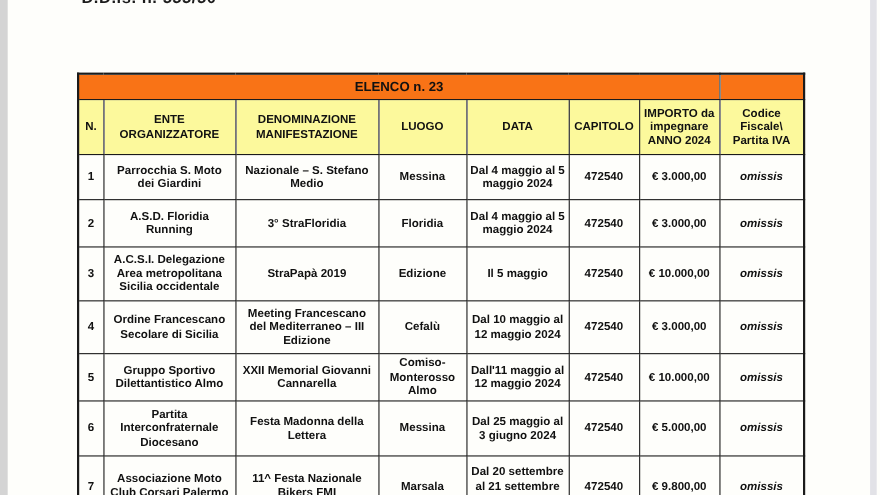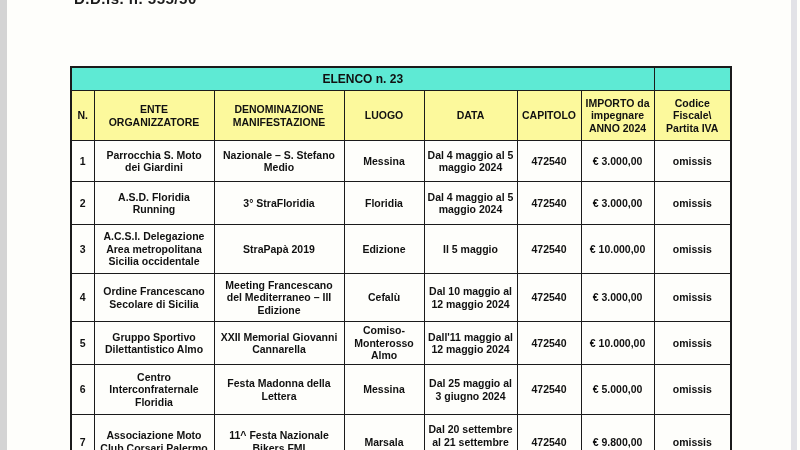--- a/index.html
+++ b/index.html
@@ -29,32 +29,32 @@
     border:1px solid #1b1b1b;
     text-align:center;
     vertical-align:middle;
     padding:1px 3px;
     color:#111;
     font-weight:bold;
     line-height:1.18;
     overflow:hidden;
   }
   tr.title-row th{
-    background:#5eead4;
+    background:#f97316;
     font-size:12px;
     height:20px;
   }
   tr.header-row th{
     background:#fcf99c;
     font-size:10.5px;
     height:47px;
     white-space:pre-line;
   }
   table.elenco td{font-size:10.5px;}
-  td.col-omissis{}
+  td.col-omissis{font-style:italic;}
   tbody tr:nth-child(1){height:41px;}
   tbody tr:nth-child(2){height:43px;}
   tbody tr:nth-child(3){height:49px;}
   tbody tr:nth-child(4){height:48px;}
   tbody tr:nth-child(5){height:43px;}
   tbody tr:nth-child(6){height:50px;}
   tbody tr:nth-child(7){height:55px;}
 </style>
 </head>
 <body>
@@ -143,21 +143,21 @@
         <td>Gruppo Sportivo Dilettantistico Almo</td>
         <td>XXII Memorial Giovanni Cannarella</td>
         <td>Comiso-Monterosso Almo</td>
         <td>Dall'11 maggio al 12 maggio 2024</td>
         <td>472540</td>
         <td>€ 10.000,00</td>
         <td class="col-omissis">omissis</td>
       </tr>
       <tr>
         <td>6</td>
-        <td>Centro Interconfraternale Floridia</td>
+        <td>Partita Interconfraternale Diocesano</td>
         <td>Festa Madonna della Lettera</td>
         <td>Messina</td>
         <td>Dal 25 maggio al 3 giugno 2024</td>
         <td>472540</td>
         <td>€ 5.000,00</td>
         <td class="col-omissis">omissis</td>
       </tr>
       <tr>
         <td>7</td>
         <td>Associazione Moto Club Corsari Palermo</td>

